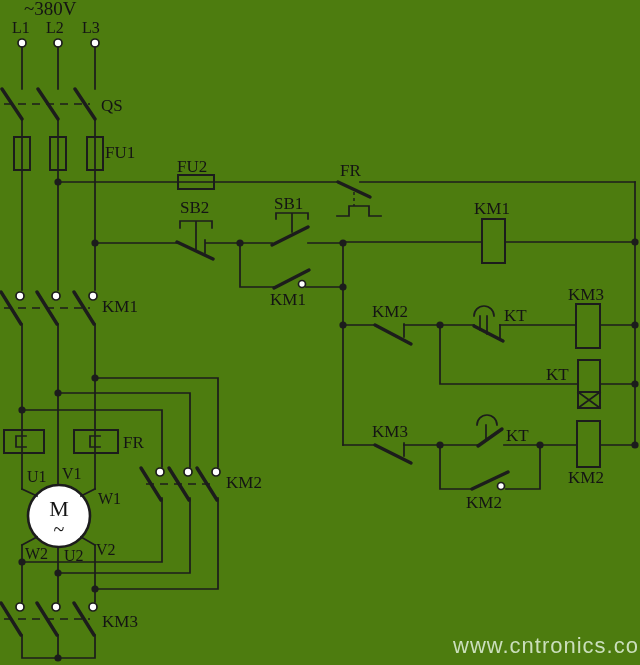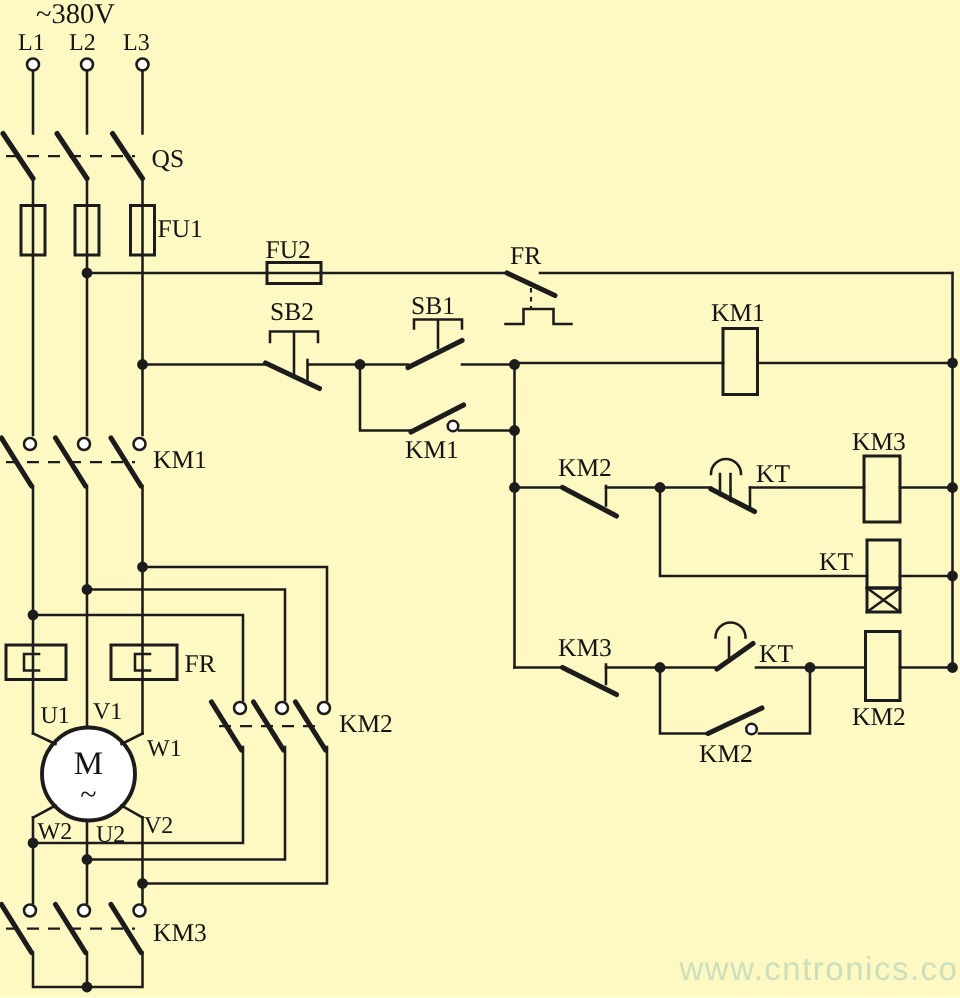--- a/index.html
+++ b/index.html
@@ -1,16 +1,16 @@
 <!DOCTYPE html>
 <html><head>
 <meta charset="utf-8">
 <style>
   html,body{margin:0;padding:0;background:#ffffff;}
-  .stage{width:640px;height:665px;position:relative;background:#fef9c3;overflow:hidden;text-align:center;}
+  .stage{width:640px;height:665px;position:relative;background:#4d7c0f;overflow:hidden;text-align:center;}
   svg{display:block;}
   .wire{stroke:#1c1c1c;stroke-width:1.7;fill:none;stroke-linecap:square;}
   .blade{stroke:#1c1c1c;stroke-width:3.4;fill:none;stroke-linecap:round;}
   .boxel{stroke:#1c1c1c;stroke-width:2;fill:none;}
   .dashlink{stroke:#1c1c1c;stroke-width:1.5;stroke-dasharray:8 6;fill:none;}
   .dashstem{stroke:#1c1c1c;stroke-width:1.4;stroke-dasharray:3 3;fill:none;}
   .dot{fill:#1c1c1c;stroke:none;}
   .term{stroke:#1c1c1c;stroke-width:1.7;fill:#ffffff;}
   .lbl{font-family:"Liberation Serif",serif;font-size:17px;fill:#141414;}
   .lbl-sm{font-family:"Liberation Serif",serif;font-size:16px;fill:#141414;}

